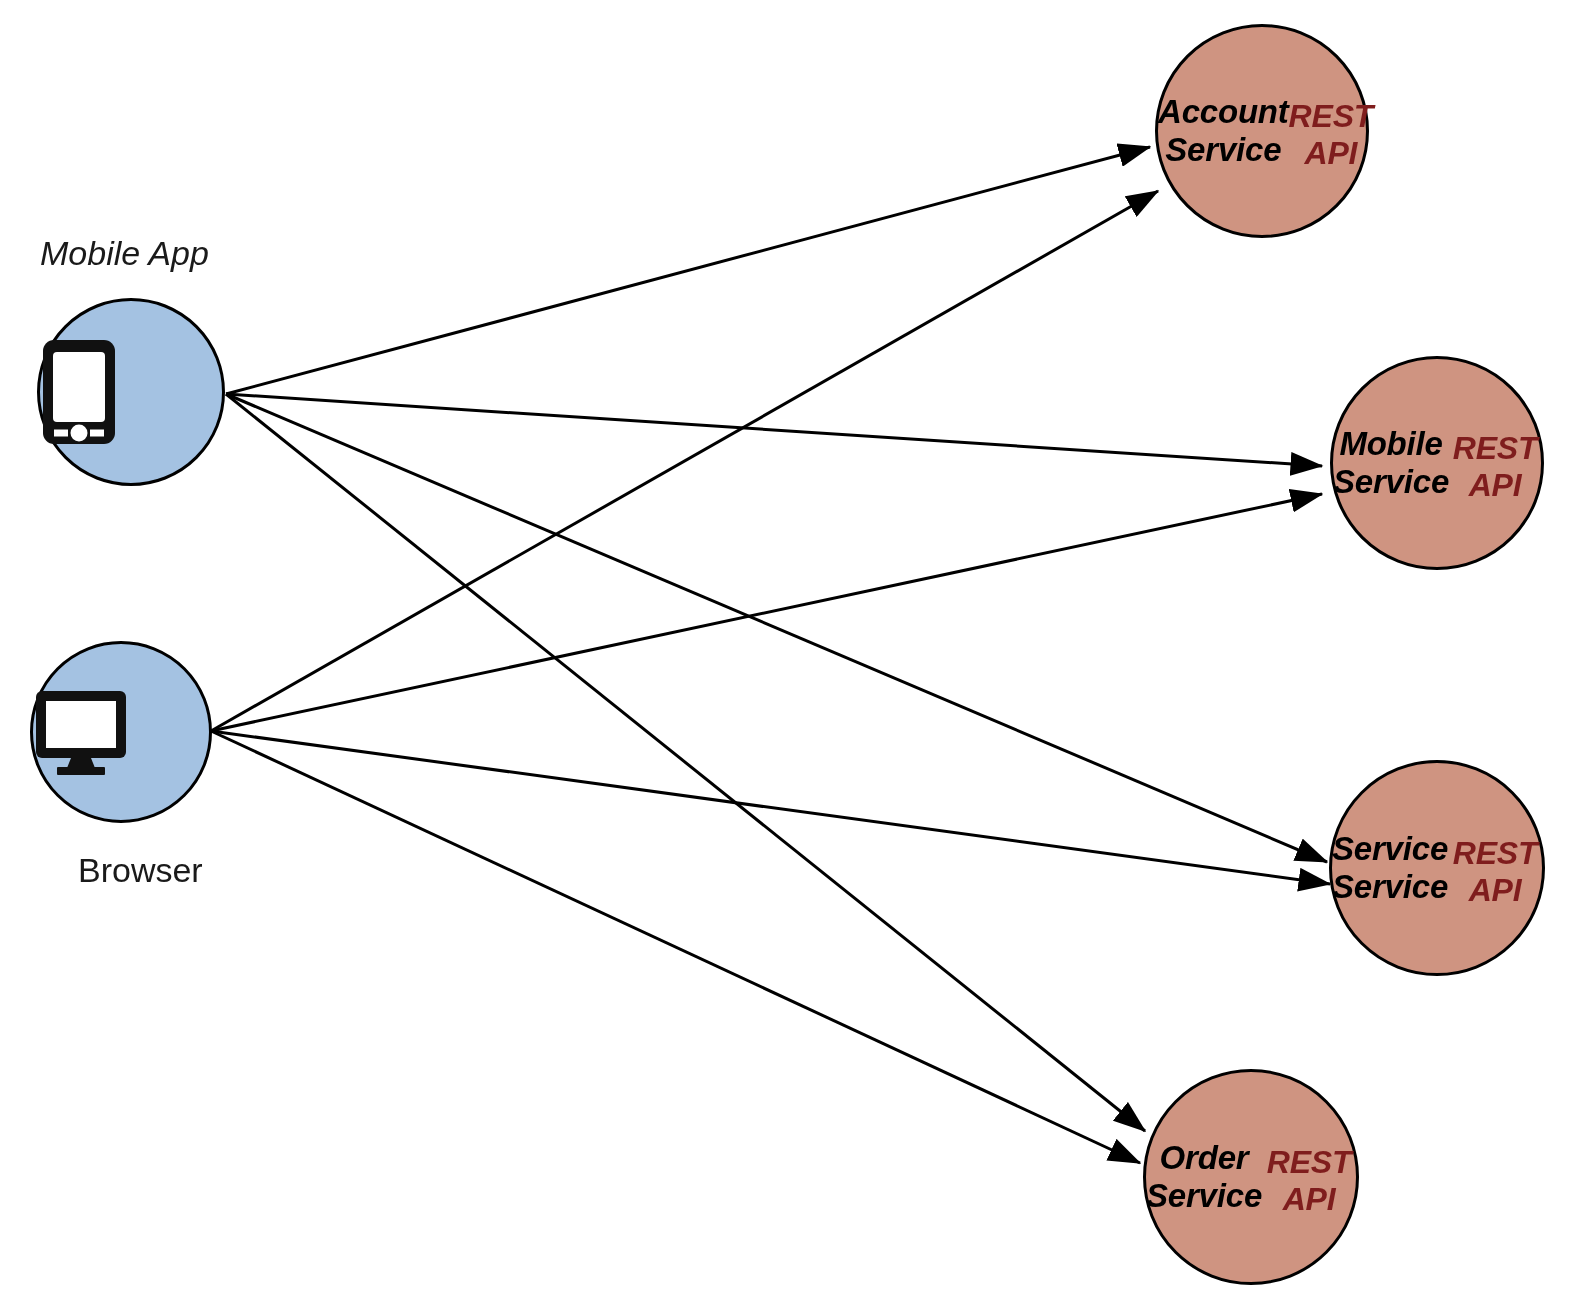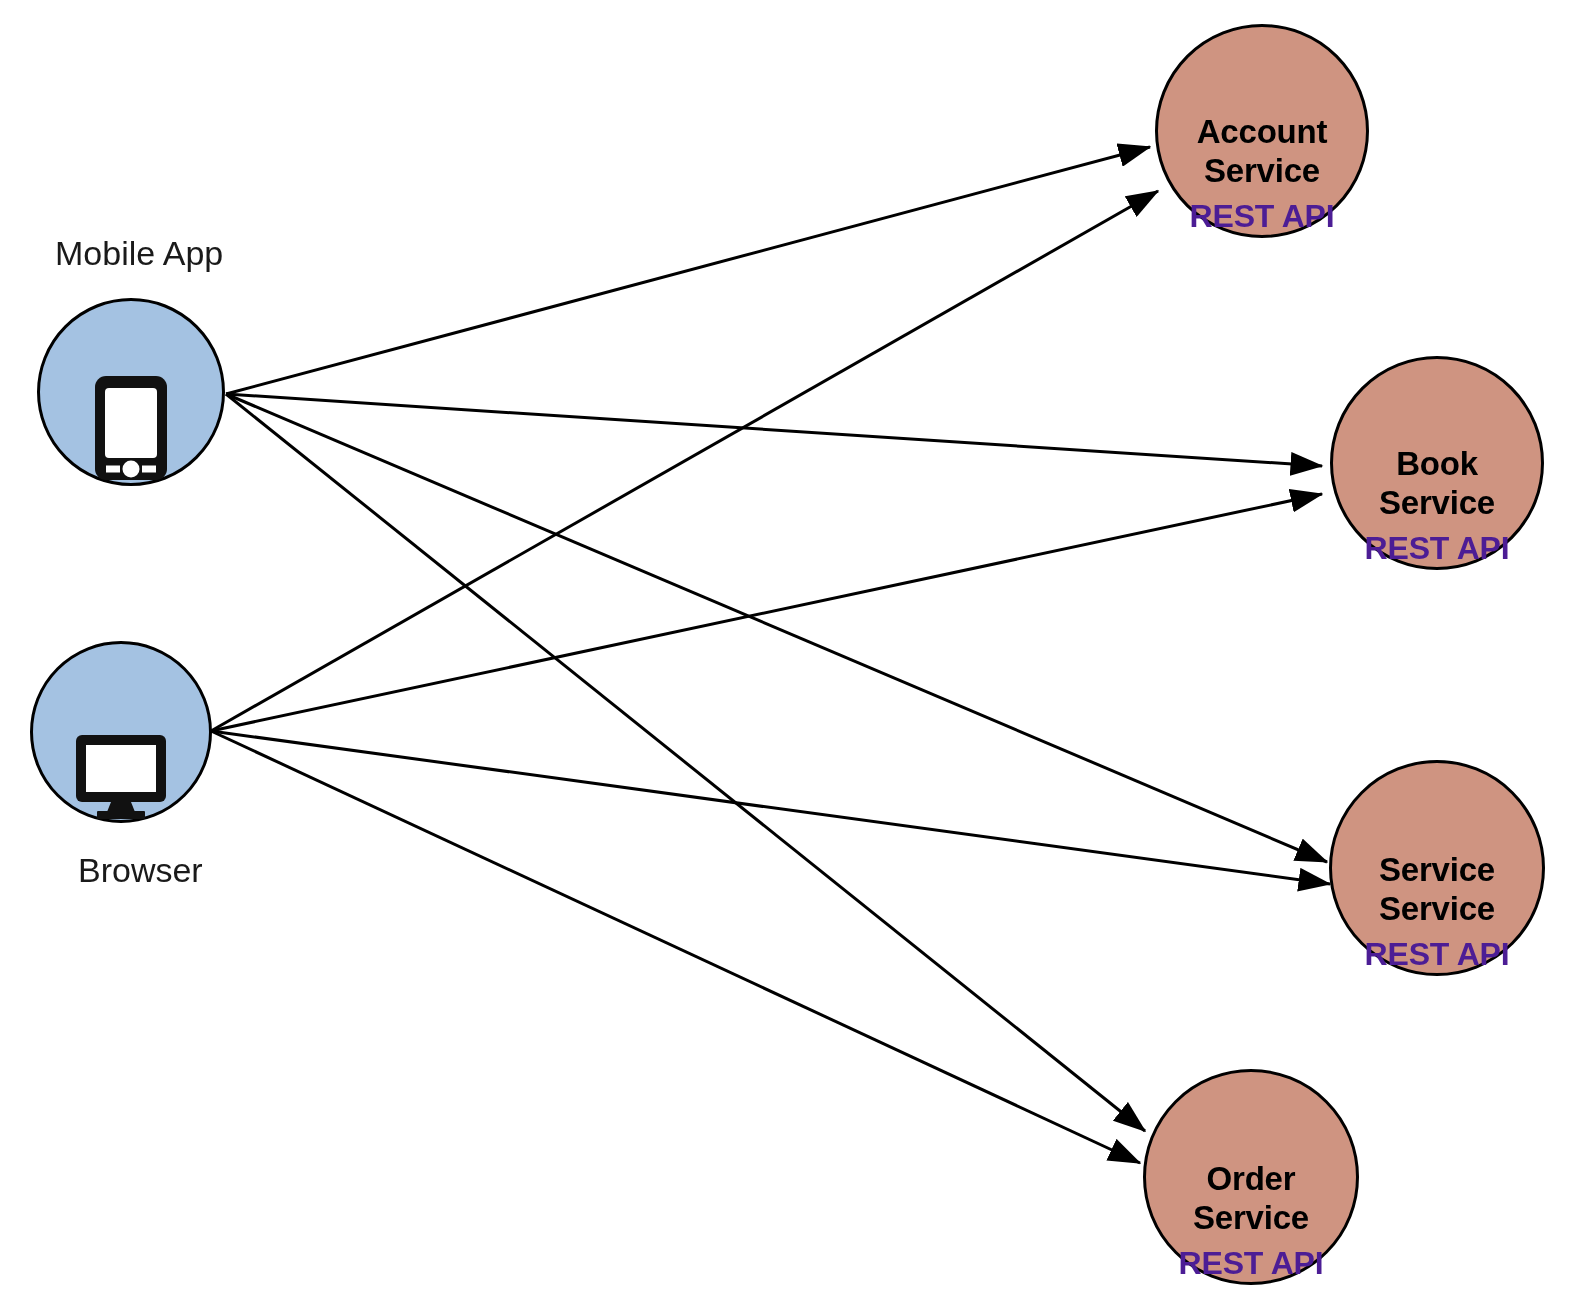--- a/index.html
+++ b/index.html
@@ -21,43 +21,43 @@
     left: 0;
     width: 1575px;
     height: 1310px;
   }
   .node {
     position: absolute;
     border-radius: 50%;
     border: 3px solid #000000;
     box-sizing: border-box;
     display: flex;
-    flex-direction: column;
     align-items: center;
-    justify-content: flex-end;
+    justify-content: flex-start;
+    font-style: italic;
   }
   .client-node {
     background: #a4c2e2;
   }
   .service-node {
     background: #cf9481;
   }
   .service-title {
     font-weight: bold;
     font-size: 33px;
     line-height: 1.16;
     color: #000000;
     text-align: center;
     letter-spacing: -0.2px;
   }
   .service-api {
     font-weight: bold;
     font-size: 32px;
     line-height: 1.16;
-    color: #4c1d95;
+    color: #7f1d1d;
     text-align: center;
     margin-top: 8px;
     letter-spacing: -0.2px;
   }
   .client-label {
     position: absolute;
     font-size: 34px;
     font-weight: normal;
     color: #1a1a1a;
     white-space: nowrap;
@@ -82,21 +82,21 @@
         <line x1="226" y1="394" x2="1322" y2="466" stroke="#000000" stroke-width="3" marker-end="url(#arrowhead)"></line>
         <line x1="226" y1="394" x2="1327" y2="862" stroke="#000000" stroke-width="3" marker-end="url(#arrowhead)"></line>
         <line x1="226" y1="394" x2="1145" y2="1131" stroke="#000000" stroke-width="3" marker-end="url(#arrowhead)"></line>
         <line x1="211" y1="731" x2="1158" y2="191" stroke="#000000" stroke-width="3" marker-end="url(#arrowhead)"></line>
         <line x1="211" y1="731" x2="1322" y2="494" stroke="#000000" stroke-width="3" marker-end="url(#arrowhead)"></line>
         <line x1="211" y1="731" x2="1330" y2="884" stroke="#000000" stroke-width="3" marker-end="url(#arrowhead)"></line>
         <line x1="211" y1="731" x2="1140" y2="1163" stroke="#000000" stroke-width="3" marker-end="url(#arrowhead)"></line>
       </g>
   </svg>
 
-  <div class="client-label" style="left:55px; top:234px;">Mobile App</div>
+  <div class="client-label" style="left:40px; top:234px;font-style:italic;">Mobile App</div>
 
   <div class="node client-node" id="node-mobile-app" style="left:37px; top:298px; width:188px; height:188px;">
     <span class="client-icon">
       <svg width="78" height="110" viewBox="0 0 78 110" xmlns="http://www.w3.org/2000/svg">
         <rect x="3" y="3" width="72" height="104" rx="11" ry="11" fill="#111111" stroke="none"></rect>
         <rect x="13" y="15" width="52" height="70" rx="4" ry="4" fill="#ffffff"></rect>
         <circle cx="39" cy="96" r="8.5" fill="#ffffff"></circle>
         <rect x="14" y="92.5" width="14" height="7" fill="#ffffff"></rect>
         <rect x="50" y="92.5" width="14" height="7" fill="#ffffff"></rect>
       </svg>
@@ -119,21 +119,21 @@
   <div class="node service-node" id="node-account-service" style="left:1155px; top:24px; width:214px; height:214px;">
     <div class="service-title">
       <span>Account</span><br>
       <span>Service</span>
     </div>
     <div class="service-api">REST API</div>
   </div>
 
   <div class="node service-node" id="node-order-service" style="left:1330px; top:356px; width:214px; height:214px;">
     <div class="service-title">
-      <span>Book</span><br>
+      <span>Mobile</span><br>
       <span>Service</span>
     </div>
     <div class="service-api">REST API</div>
   </div>
 
   <div class="node service-node" id="node-shipping-service" style="left:1329px; top:760px; width:216px; height:216px;">
     <div class="service-title">
       <span>Service</span><br>
       <span>Service</span>
     </div>

